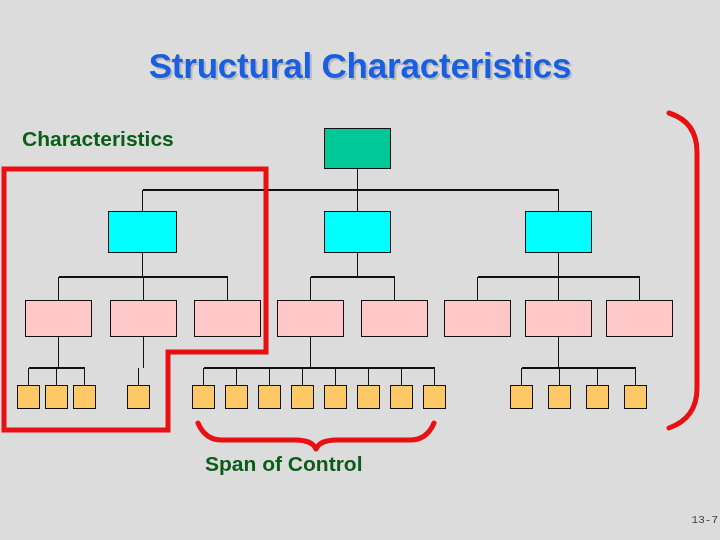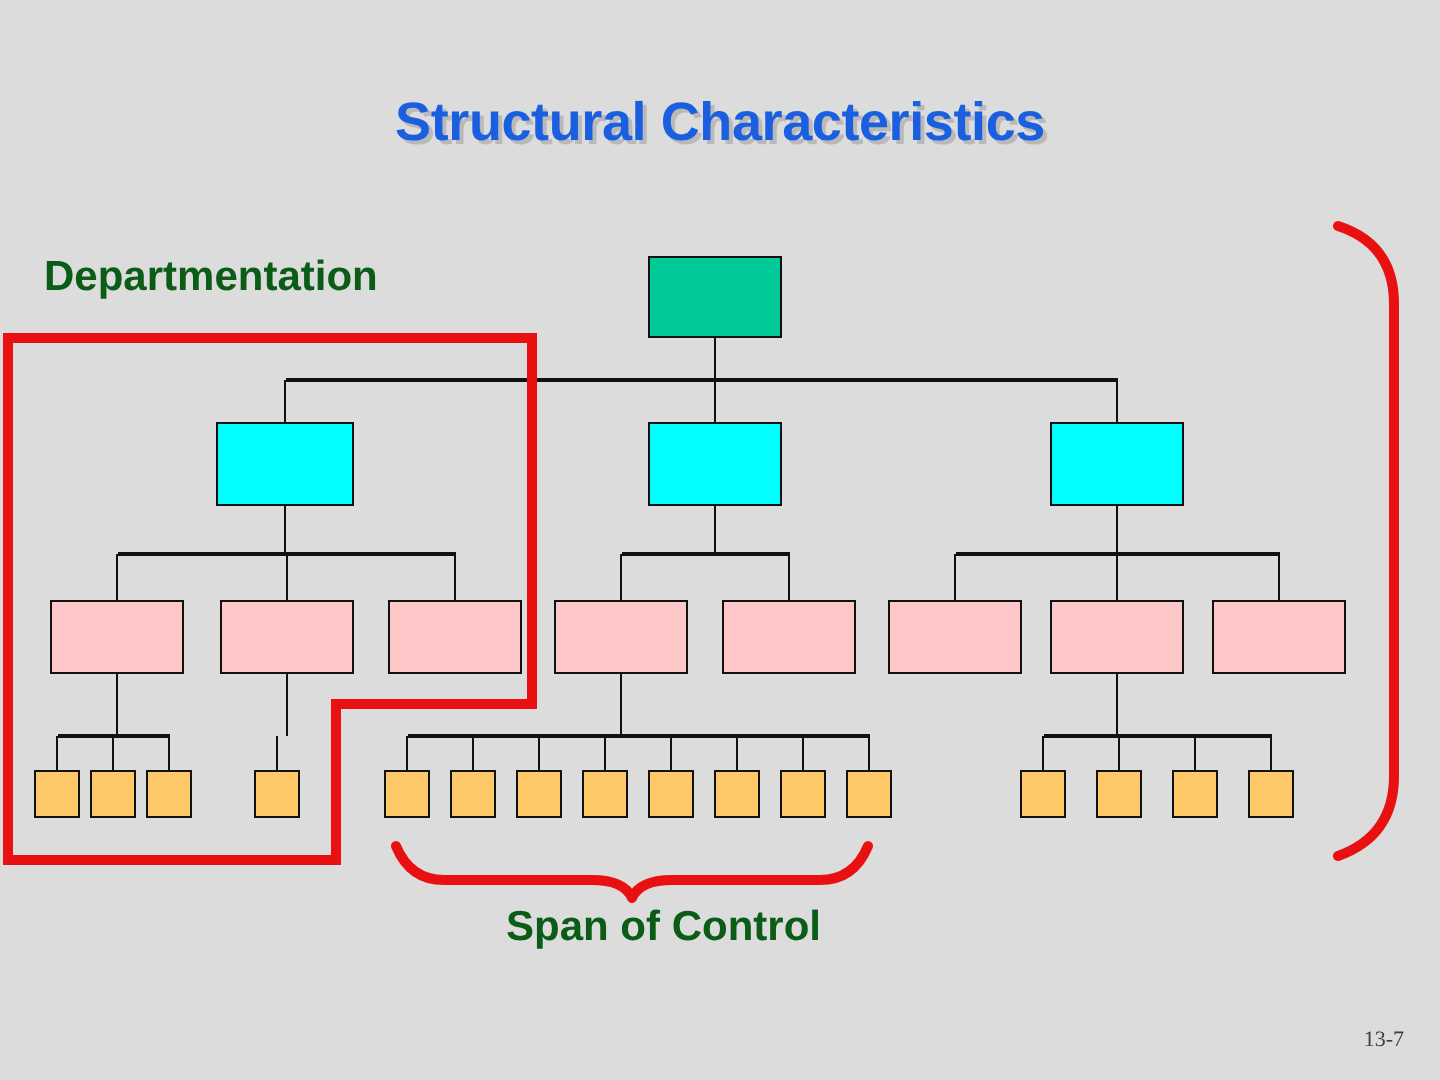--- a/index.html
+++ b/index.html
@@ -9,45 +9,45 @@
     font-family:"Liberation Sans", sans-serif;
     overflow:hidden;
     position:relative;
   }
   #slide{position:absolute;inset:0;}
 
   .title{
     position:absolute;
     left:0;right:0;top:46px;
     text-align:center;
-    font-size:27px;
+    font-size:35px;
     font-weight:bold;
     color:#1a5fe0;
     letter-spacing:-0.2px;
     text-shadow:2px 2px 0 #b9b9b9;
     white-space:nowrap;
   }
 
   .glabel{
     position:absolute;
     font-size:21px;
     font-weight:bold;
     color:#0a5c17;
     white-space:nowrap;
   }
   #label-departmentation{left:22px;top:127px;}
   #label-height{left:586px;top:136px;}
-  #label-span{left:205px;top:452px;margin-left:48px;}
+  #label-span{left:205px;top:452px;}
 
   .footer{
     position:absolute;
-    right:18px;bottom:14px;
+    right:2px;bottom:14px;
     font-size:11px;
     color:#3d3d3d;
-    font-family:Liberation Serif, serif;
+    font-family:Liberation Mono, monospace;
   }
 
   
   #chart{position:absolute;left:0;top:0;width:720px;height:540px;}
   .node{
     position:absolute;
     border:1.6px solid #111;
     box-sizing:border-box;
   }
   .n-root{background:#00c896;}
@@ -60,21 +60,21 @@
   .edge.h{height:1.4px;}
   svg.overlay{position:absolute;left:0;top:0;width:720px;height:540px;overflow:visible;}
 </style>
 </head>
 <body>
 
 <div id="slide">
 
   <div class="title">Structural Characteristics</div>
 
-  <div class="glabel" id="label-departmentation">Departmentation</div>
+  <div class="glabel" id="label-departmentation">Characteristics</div>
 
 
   <div class="glabel" id="label-span">Span of Control</div>
 
   <div id="chart">
       <div class="edge v" style="left: 356.8px; top: 169px; height: 21px;"></div>
       <div class="edge h" style="left: 142.5px; top: 189.3px; width: 416px;"></div>
       <div class="edge v" style="left: 141.8px; top: 190px; height: 21px;"></div>
       <div class="edge v" style="left: 356.8px; top: 190px; height: 21px;"></div>
       <div class="edge v" style="left: 557.8px; top: 190px; height: 21px;"></div>

